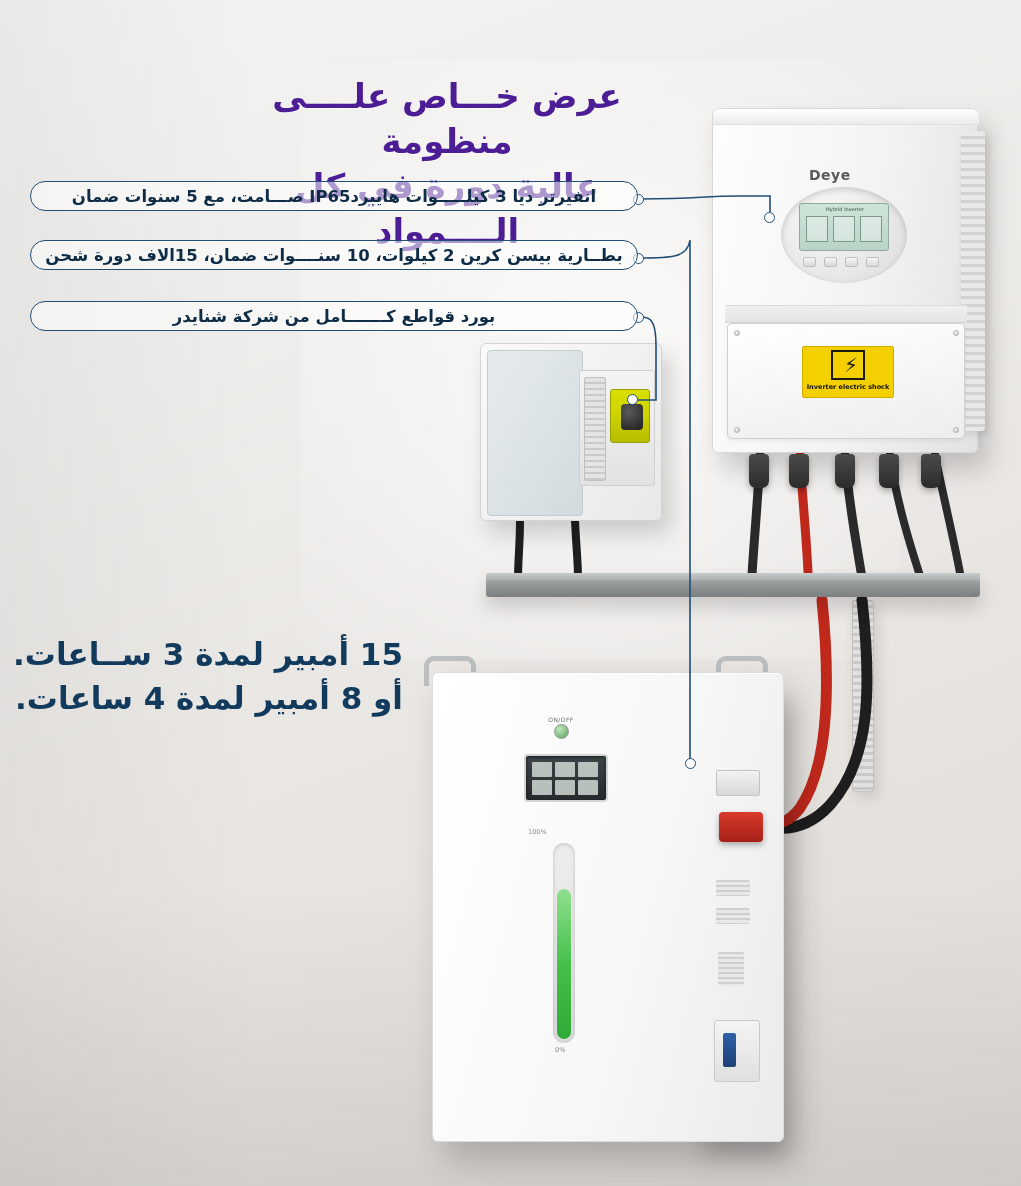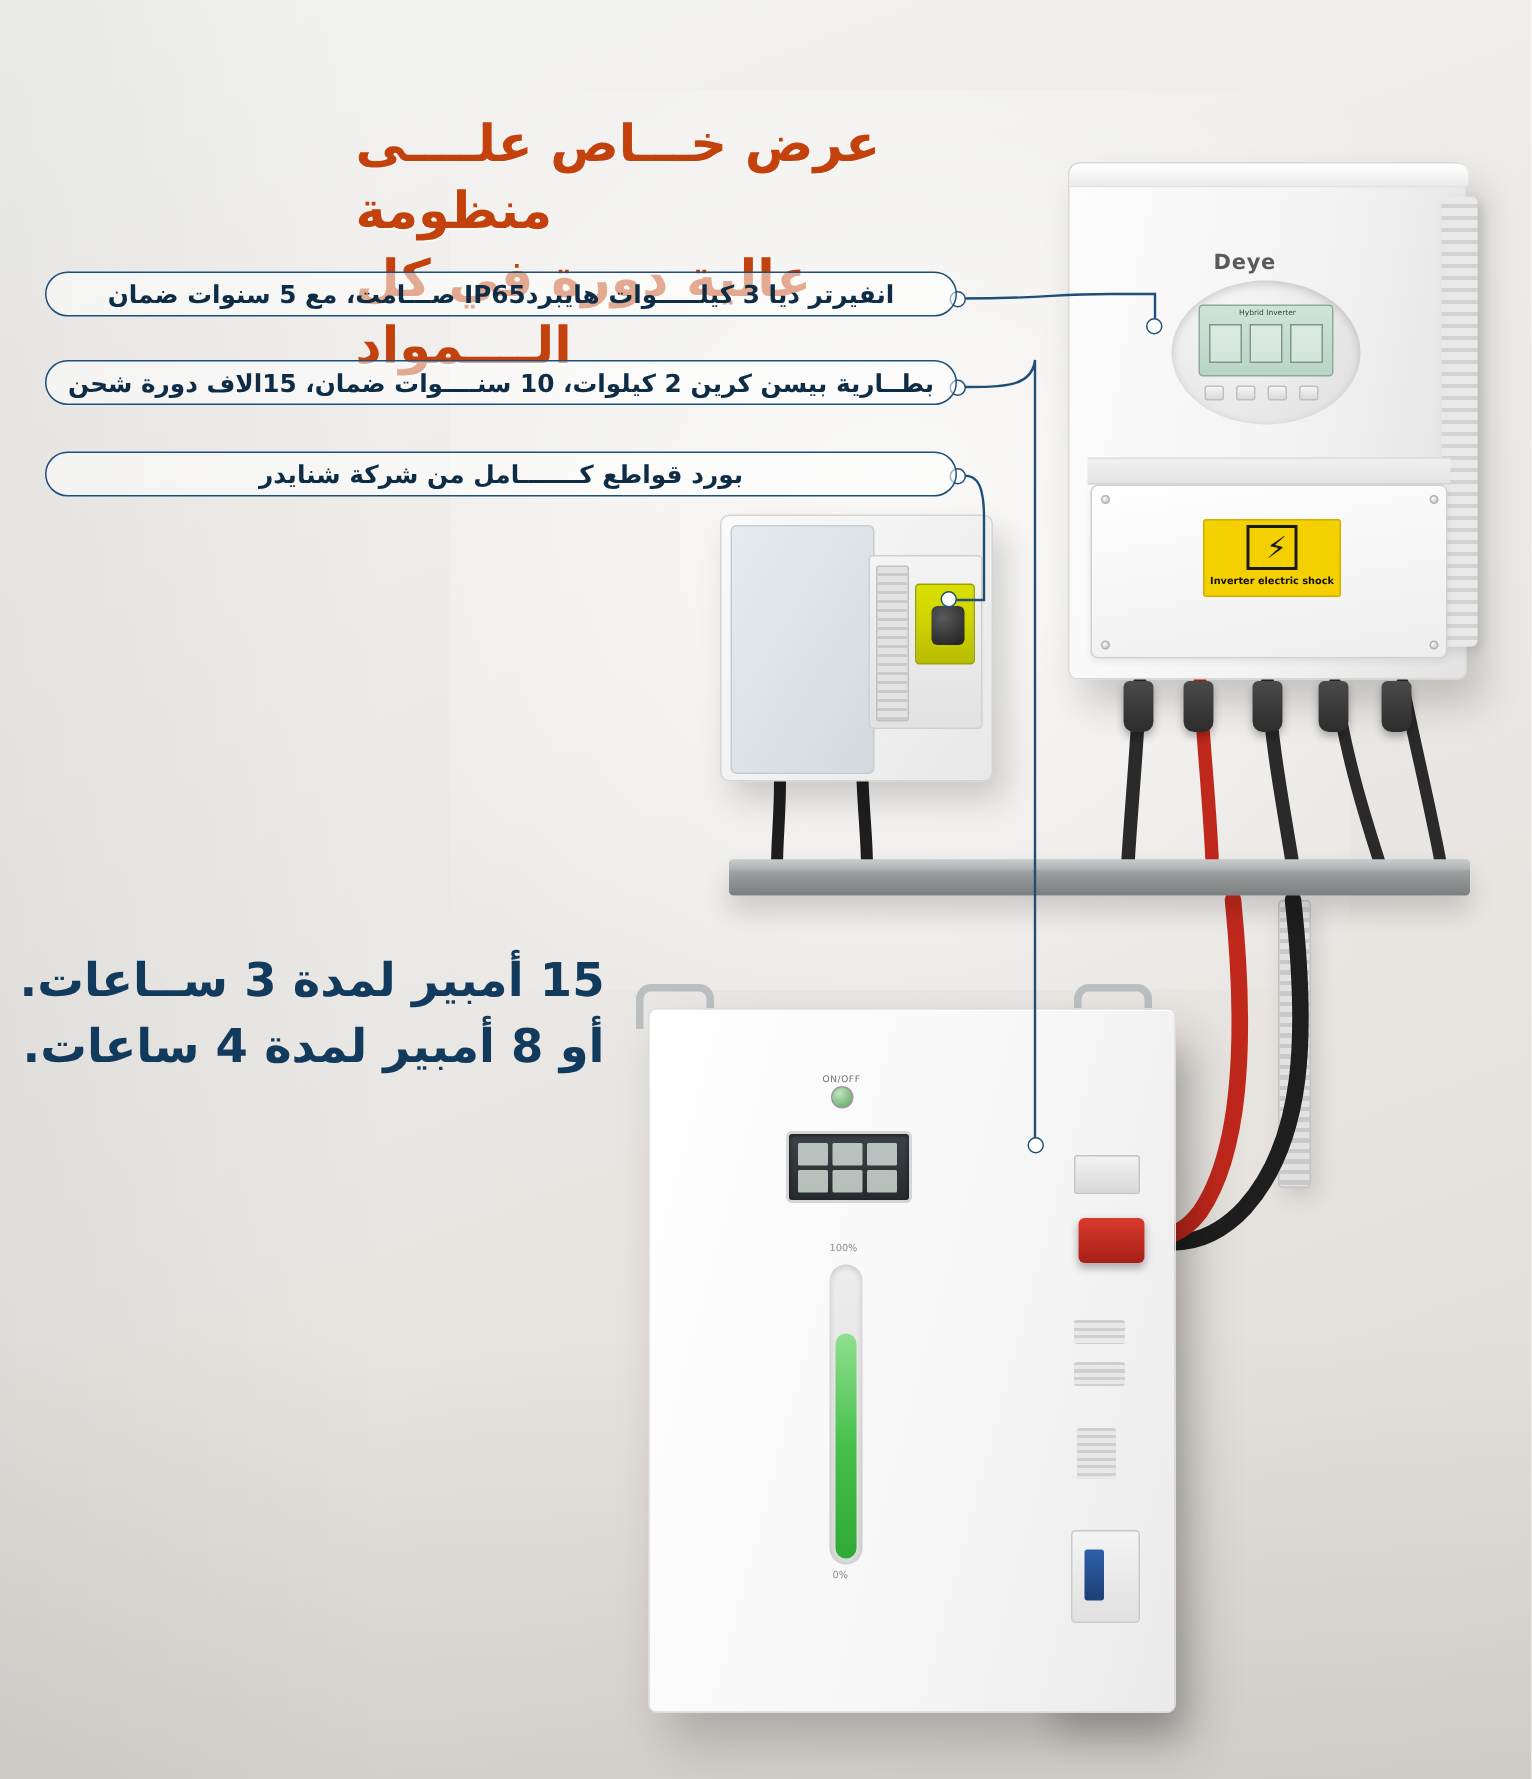--- a/index.html
+++ b/index.html
@@ -28,22 +28,22 @@
     position: absolute; left: 300px; top: 60px; width: 600px; height: 600px;
     background: radial-gradient(ellipse at center, rgba(255,255,255,0.75), rgba(255,255,255,0));
     pointer-events: none;
   }
 
   
   .headline {
     position: absolute;
     top: 74px; right: 364px;
     width: 420px;
-    text-align: left;
-    color: #c2410c;
+    text-align: center;
+    color: #4c1d95;
     font-size: 34px;
     font-weight: 700;
     line-height: 1.32;
     direction: rtl;
     letter-spacing: 0px;
     text-shadow: 0 1px 0 rgba(255,255,255,0.6);
   }
 
   
   .callout {
@@ -402,21 +402,21 @@
     <div class="bat-lcd-grid">
       <div class="bat-lcd-cell"></div>
       <div class="bat-lcd-cell"></div>
       <div class="bat-lcd-cell"></div>
       <div class="bat-lcd-cell"></div>
       <div class="bat-lcd-cell"></div>
       <div class="bat-lcd-cell"></div>
     </div>
   </div>
 
-  <div class="gauge-lbl" style="left:553px; top:828px;">100%</div>
+  <div class="gauge-lbl" style="left:528px; top:828px;">100%</div>
   <div class="gauge-track">
     <div class="gauge-fill"></div>
   </div>
   <div class="gauge-lbl" style="left:555px; top:1046px;">0%</div>
 
 
   <div class="bat-term" style="left:716px; top:770px; width:44px; height:26px;"></div>
   <div class="red-conn"></div>
   <div class="bat-vent" style="left:716px; top:880px; width:34px; height:16px;"></div>
   <div class="bat-vent" style="left:716px; top:908px; width:34px; height:16px;"></div>

